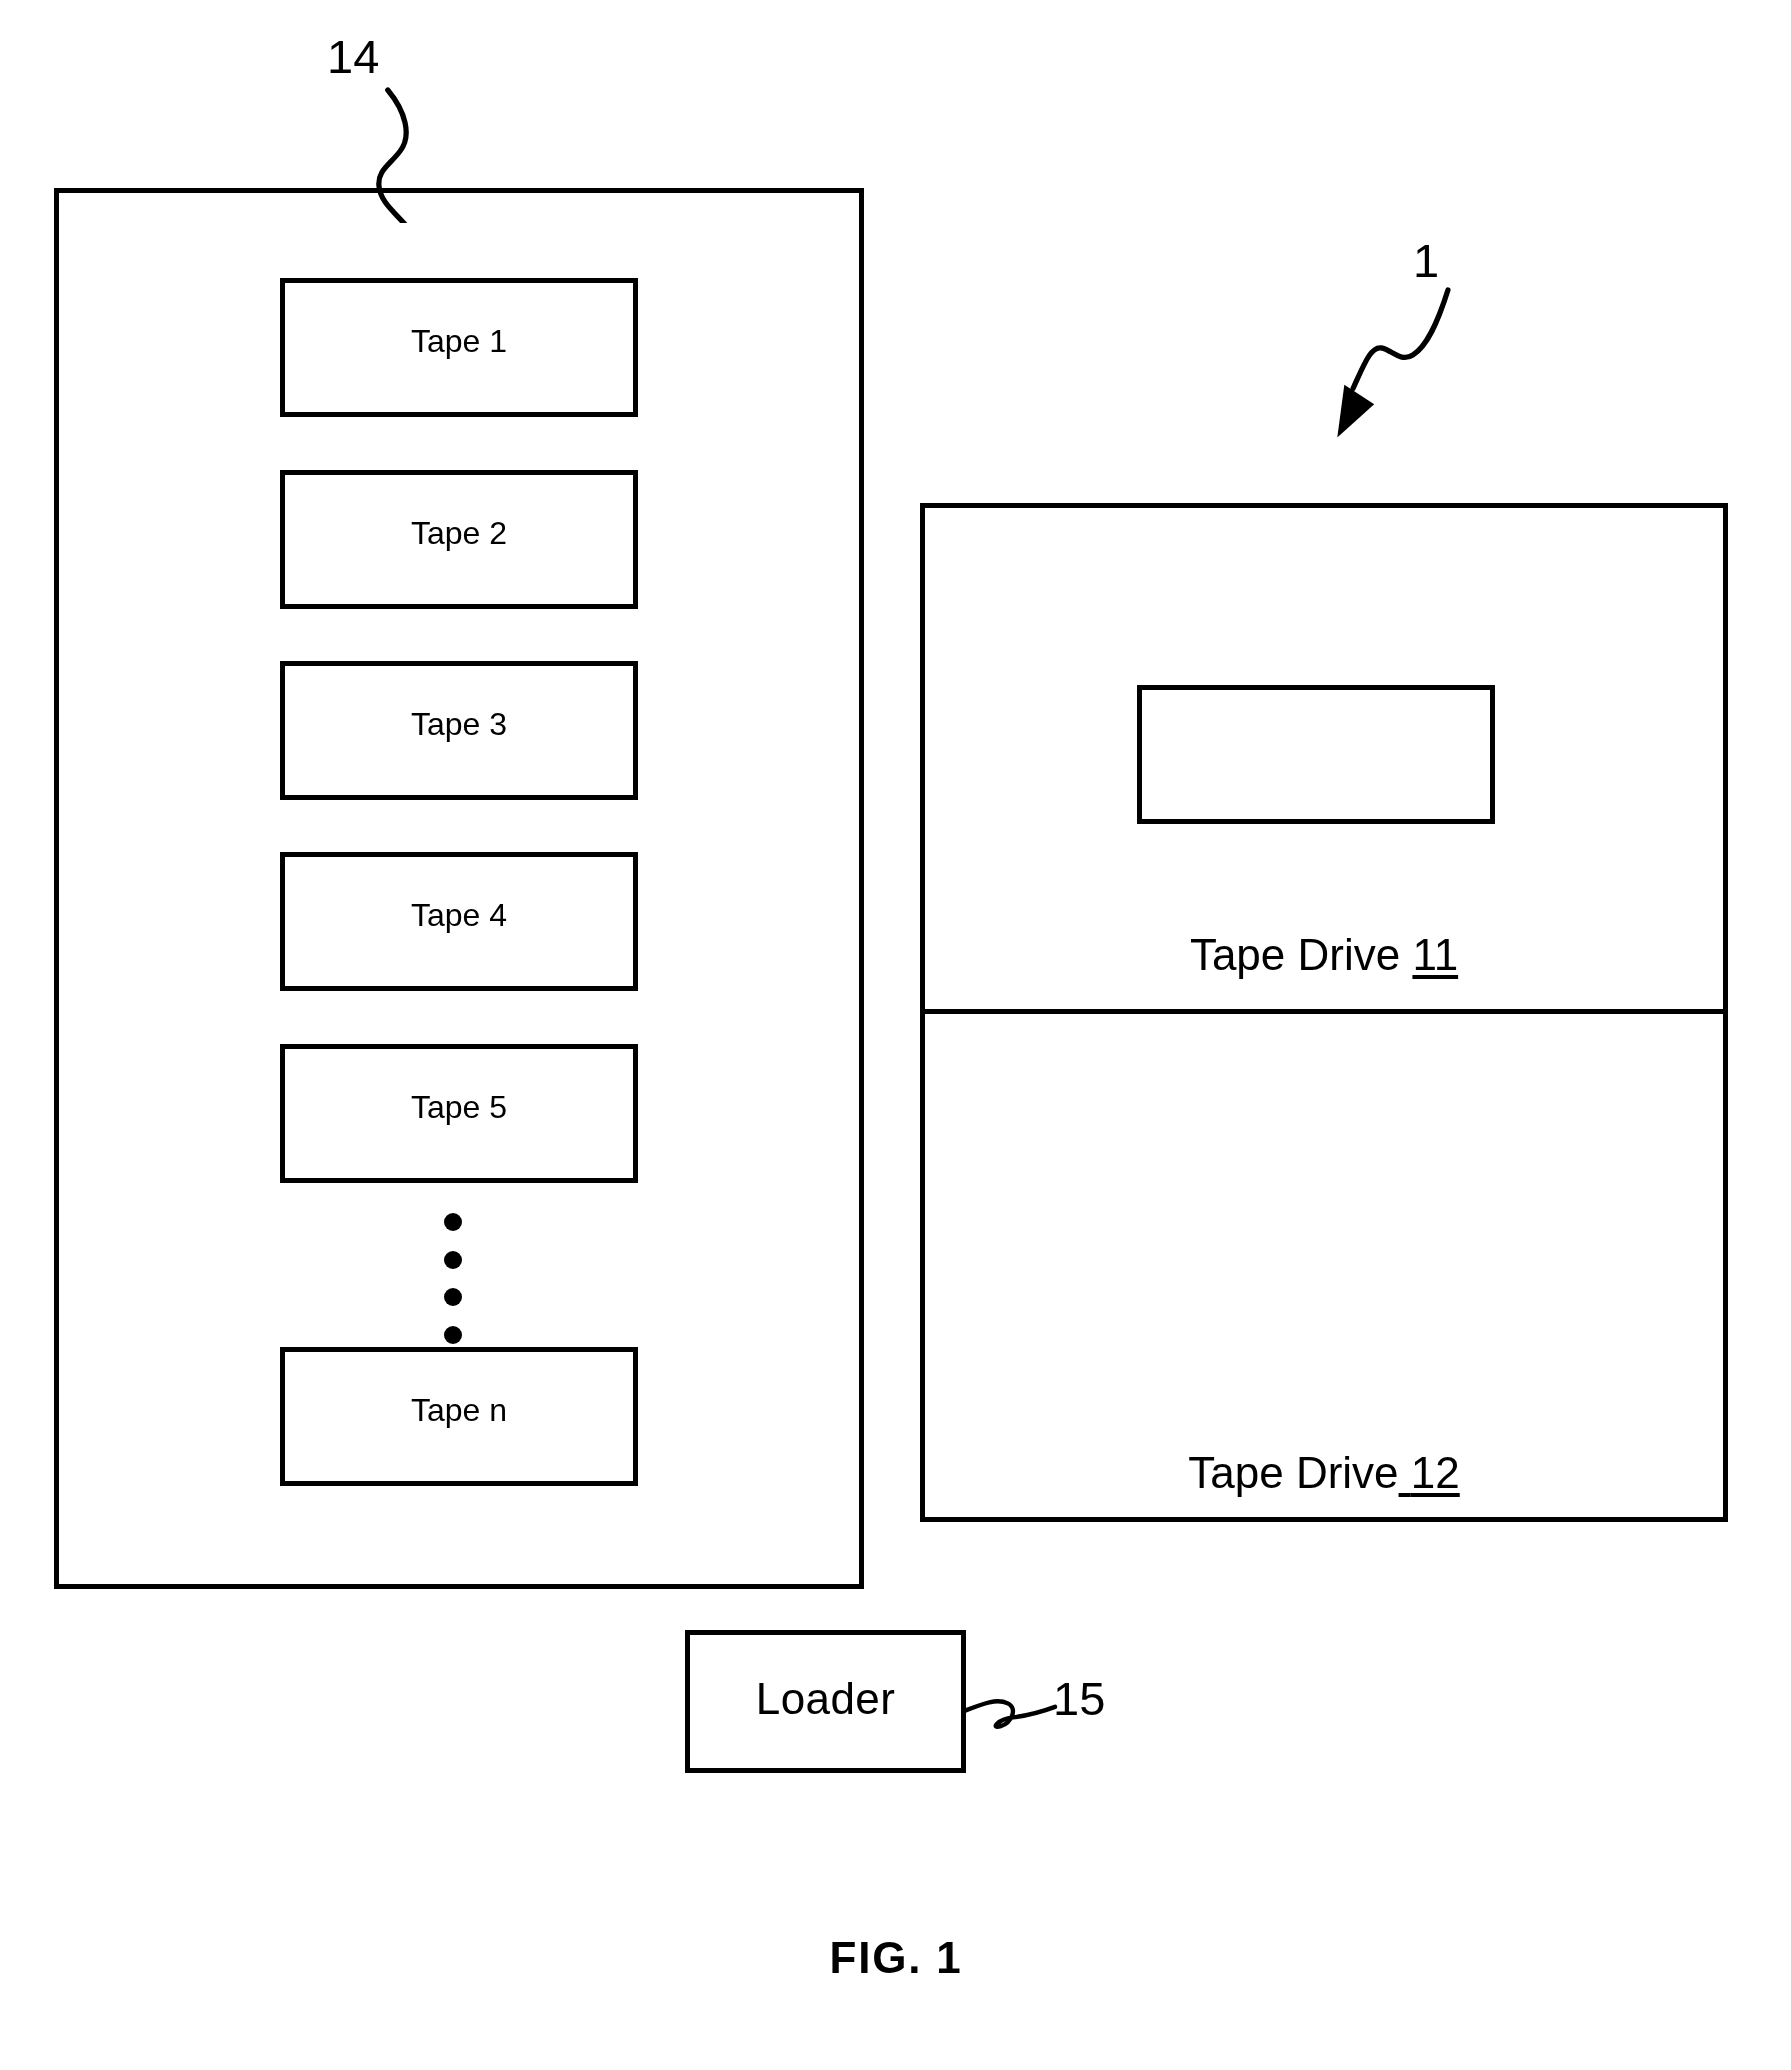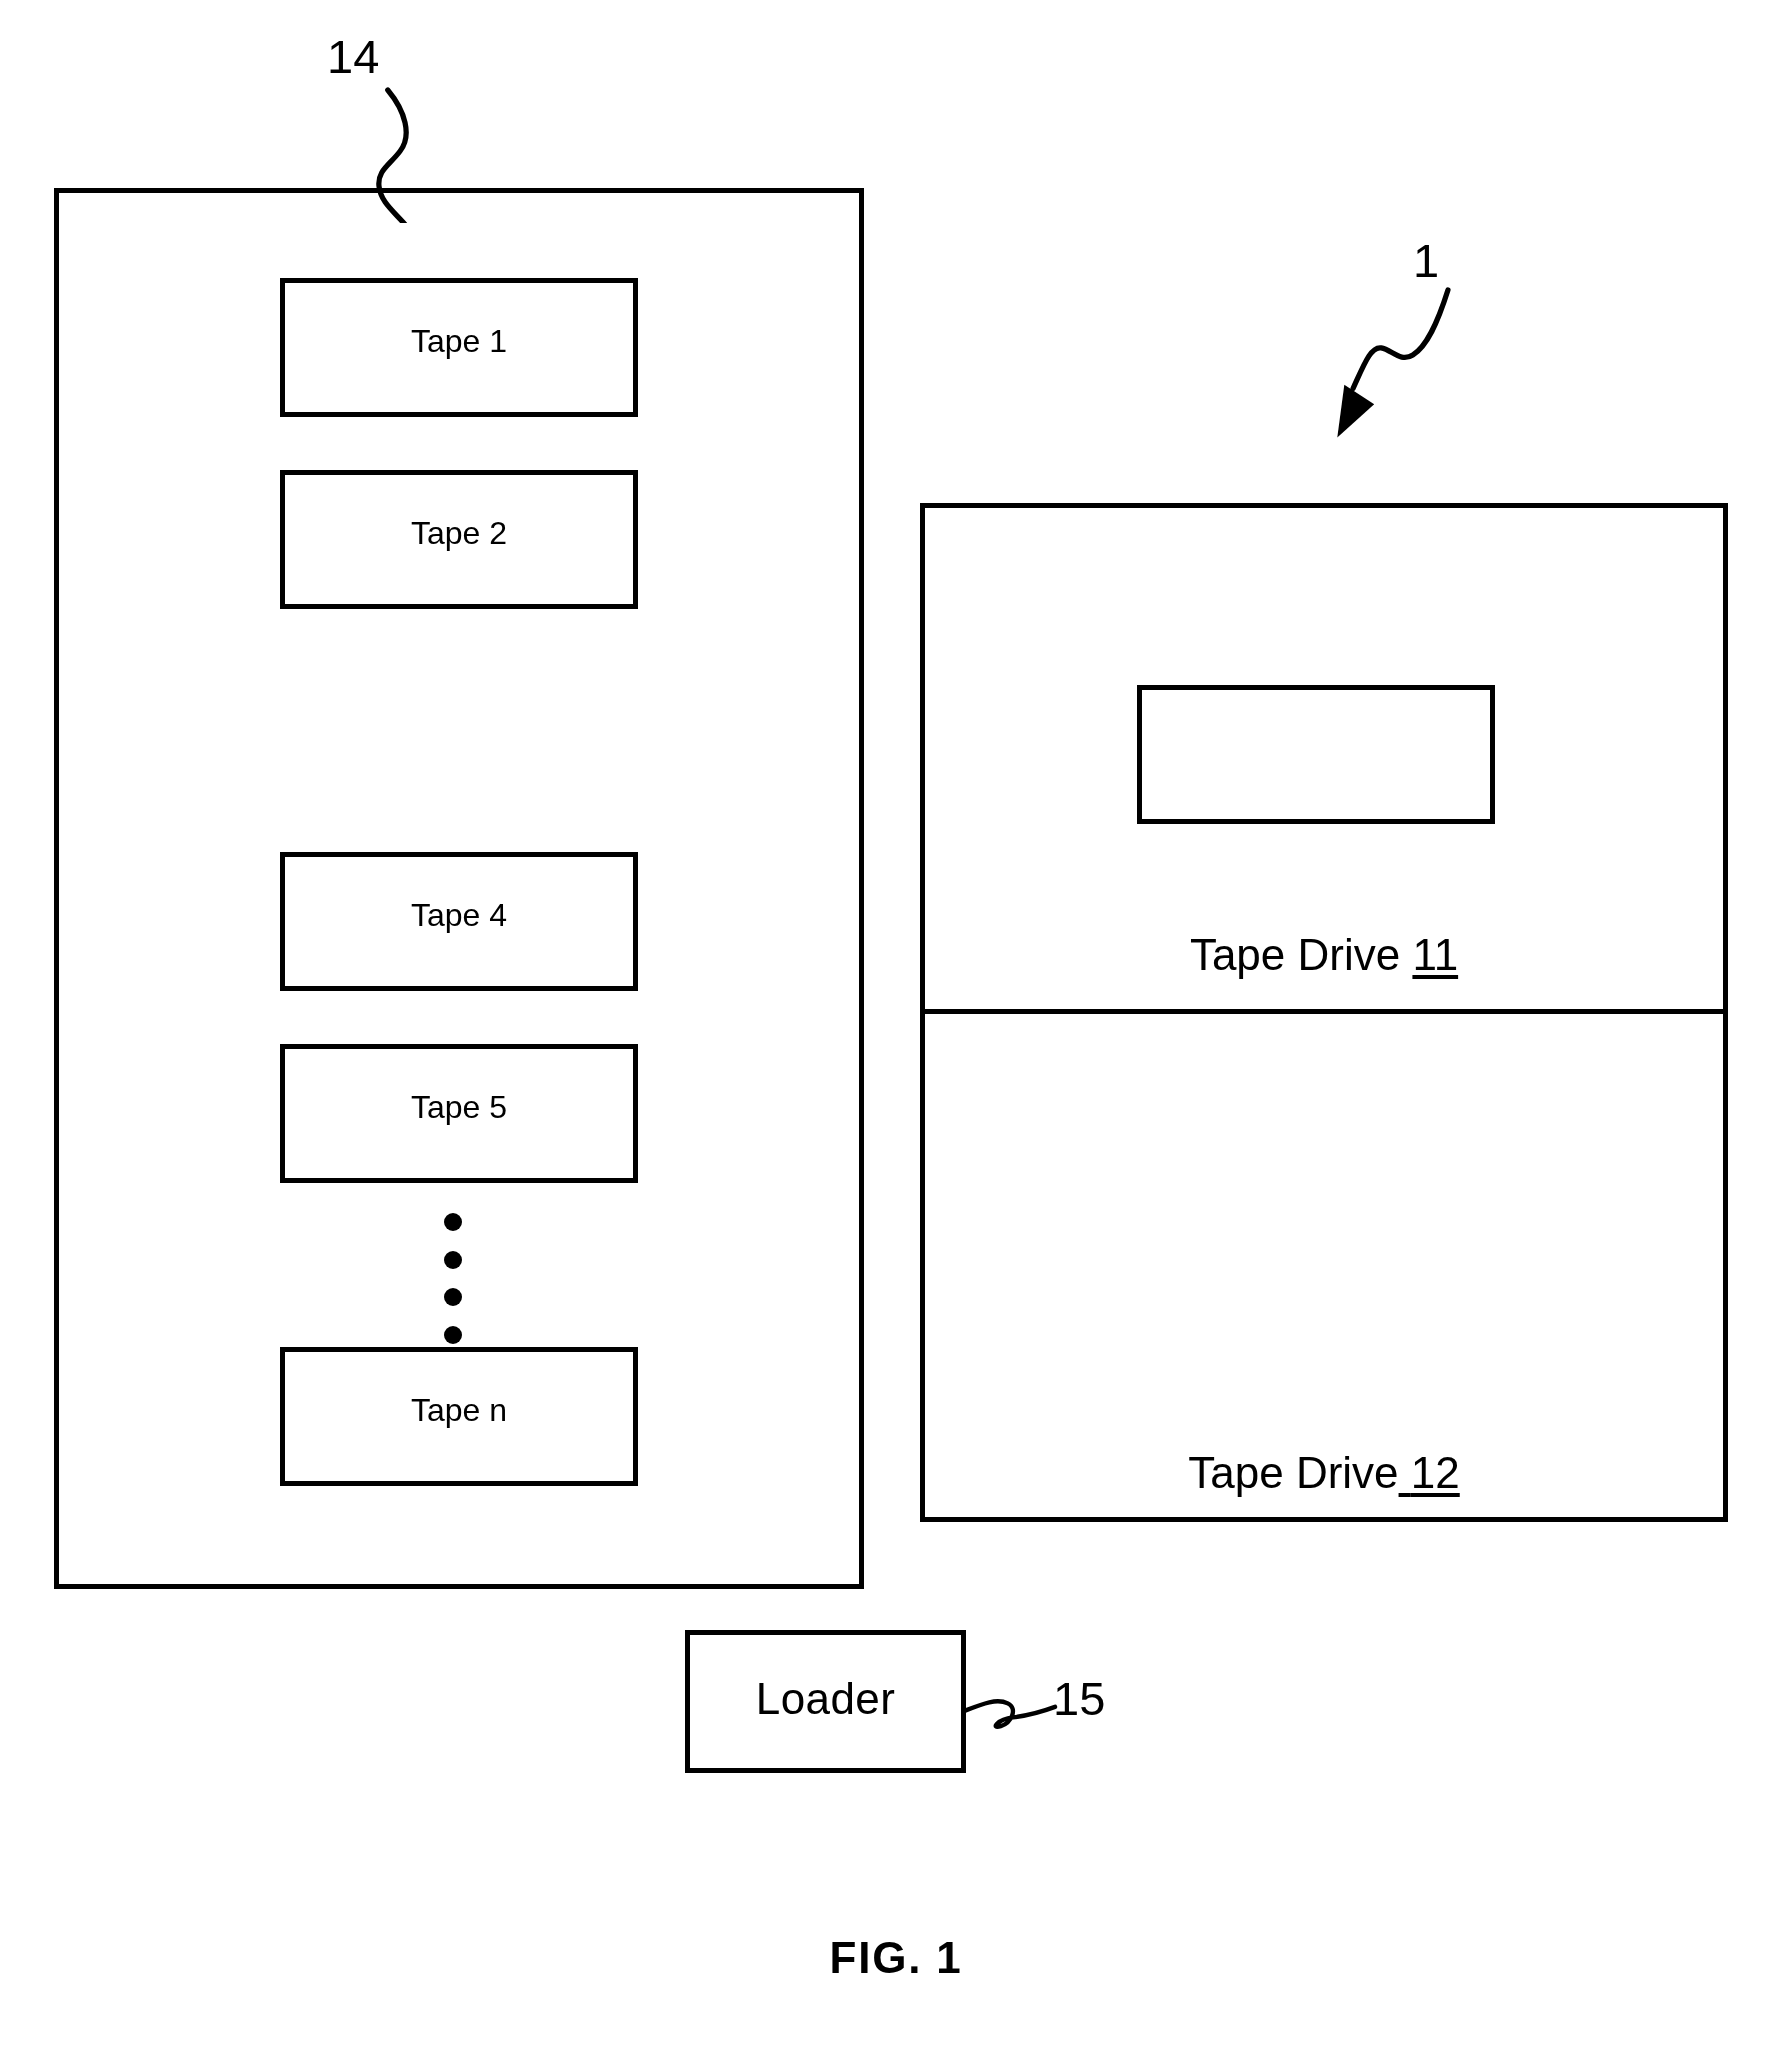--- a/index.html
+++ b/index.html
@@ -182,20 +182,23 @@
   </svg>
 
   <div class="box" id="library-box"></div>
 
   <div class="tape-box" style="top:278px;">
     <span class="tape-label">Tape 1</span>
   </div>
   <div class="tape-box" style="top:470px;">
     <span class="tape-label">Tape 2</span>
   </div>
+  <div class="tape-box" style="top:661px;">
+    <span class="tape-label">Tape 3</span>
+  </div>
   <div class="tape-box" style="top:852px;">
     <span class="tape-label">Tape 4</span>
   </div>
   <div class="tape-box" style="top:1044px;">
     <span class="tape-label">Tape 5</span>
   </div>
 
   <div id="tape-ellipsis">
     <span class="dot" style="top:0px;"></span>
     <span class="dot" style="top:38px;"></span>

